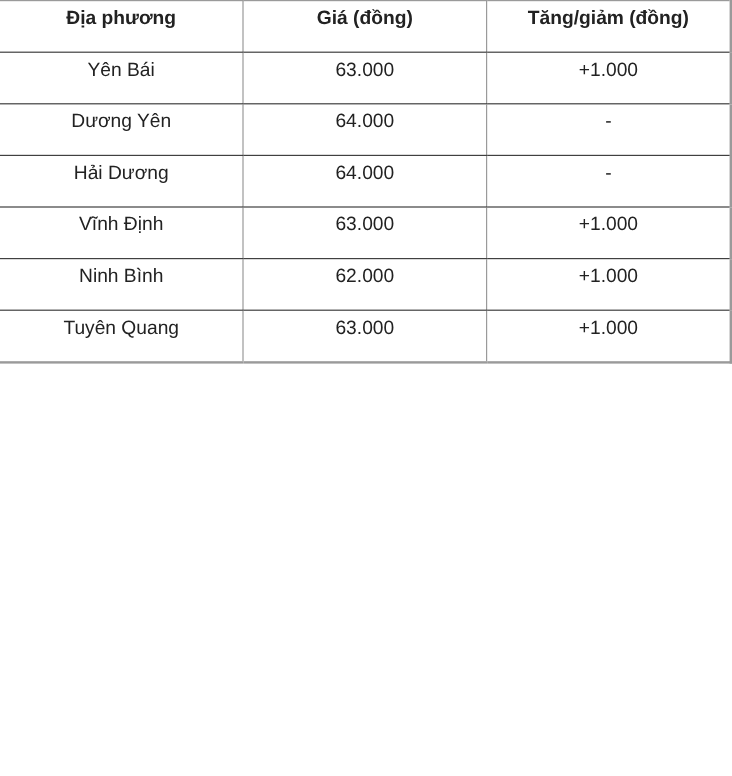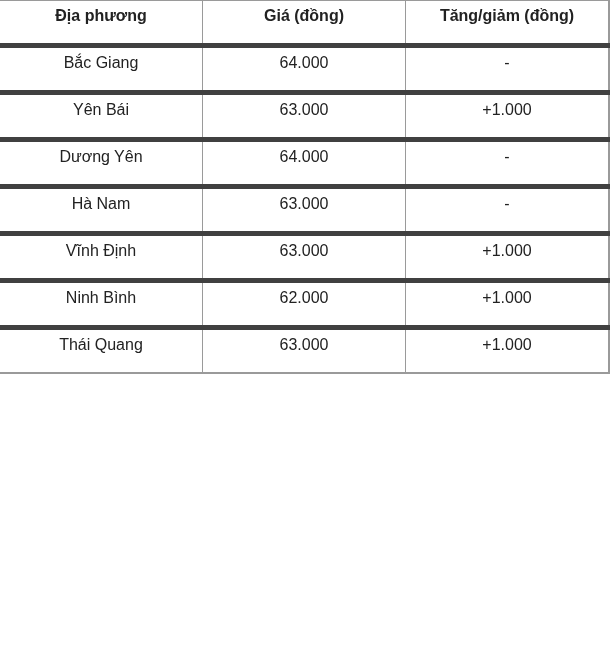--- a/index.html
+++ b/index.html
@@ -13,69 +13,64 @@
       font-size: 16px;
       color: #222222;
     }
     .tbl td, .tbl th {
       height: 42px;
       padding: 0;
       text-align: center;
       vertical-align: top;
       line-height: 30px;
       border-top: 1px solid #9a9a9a;
-      border-bottom: 5px solid #404040;
+      border-bottom: 1px solid #404040;
     }
     .tbl th { font-weight: bold; color: #222222; }
     .tbl .c1 { width: 202px; border-right: 1px solid #9a9a9a; }
     .tbl .c2 { width: 202px; border-right: 1px solid #9a9a9a; }
     .tbl .c3 { width: 202px; border-right: 2px solid #9a9a9a; }
     .tbl tr:last-child td { border-bottom: 2px solid #9a9a9a; }
   </style>
 </head>
 <body>
 
 <table class="tbl">
   <thead>
     <tr>
       <th class="c1">Địa phương</th>
       <th class="c2">Giá (đồng)</th>
       <th class="c3">Tăng/giảm (đồng)</th>
     </tr>
   </thead>
   <tbody>
     <tr>
-      <td class="c1">Bắc Giang</td>
-      <td class="c2">64.000</td>
-      <td class="c3">-</td>
-    </tr>
-    <tr>
       <td class="c1">Yên Bái</td>
       <td class="c2">63.000</td>
       <td class="c3">+1.000</td>
     </tr>
     <tr>
       <td class="c1">Dương Yên</td>
       <td class="c2">64.000</td>
       <td class="c3">-</td>
     </tr>
     <tr>
-      <td class="c1">Hà Nam</td>
-      <td class="c2">63.000</td>
+      <td class="c1">Hải Dương</td>
+      <td class="c2">64.000</td>
       <td class="c3">-</td>
     </tr>
     <tr>
       <td class="c1">Vĩnh Định</td>
       <td class="c2">63.000</td>
       <td class="c3">+1.000</td>
     </tr>
     <tr>
       <td class="c1">Ninh Bình</td>
       <td class="c2">62.000</td>
       <td class="c3">+1.000</td>
     </tr>
     <tr>
-      <td class="c1">Thái Quang</td>
+      <td class="c1">Tuyên Quang</td>
       <td class="c2">63.000</td>
       <td class="c3">+1.000</td>
     </tr>
   </tbody>
 </table>
 
 </body></html>

